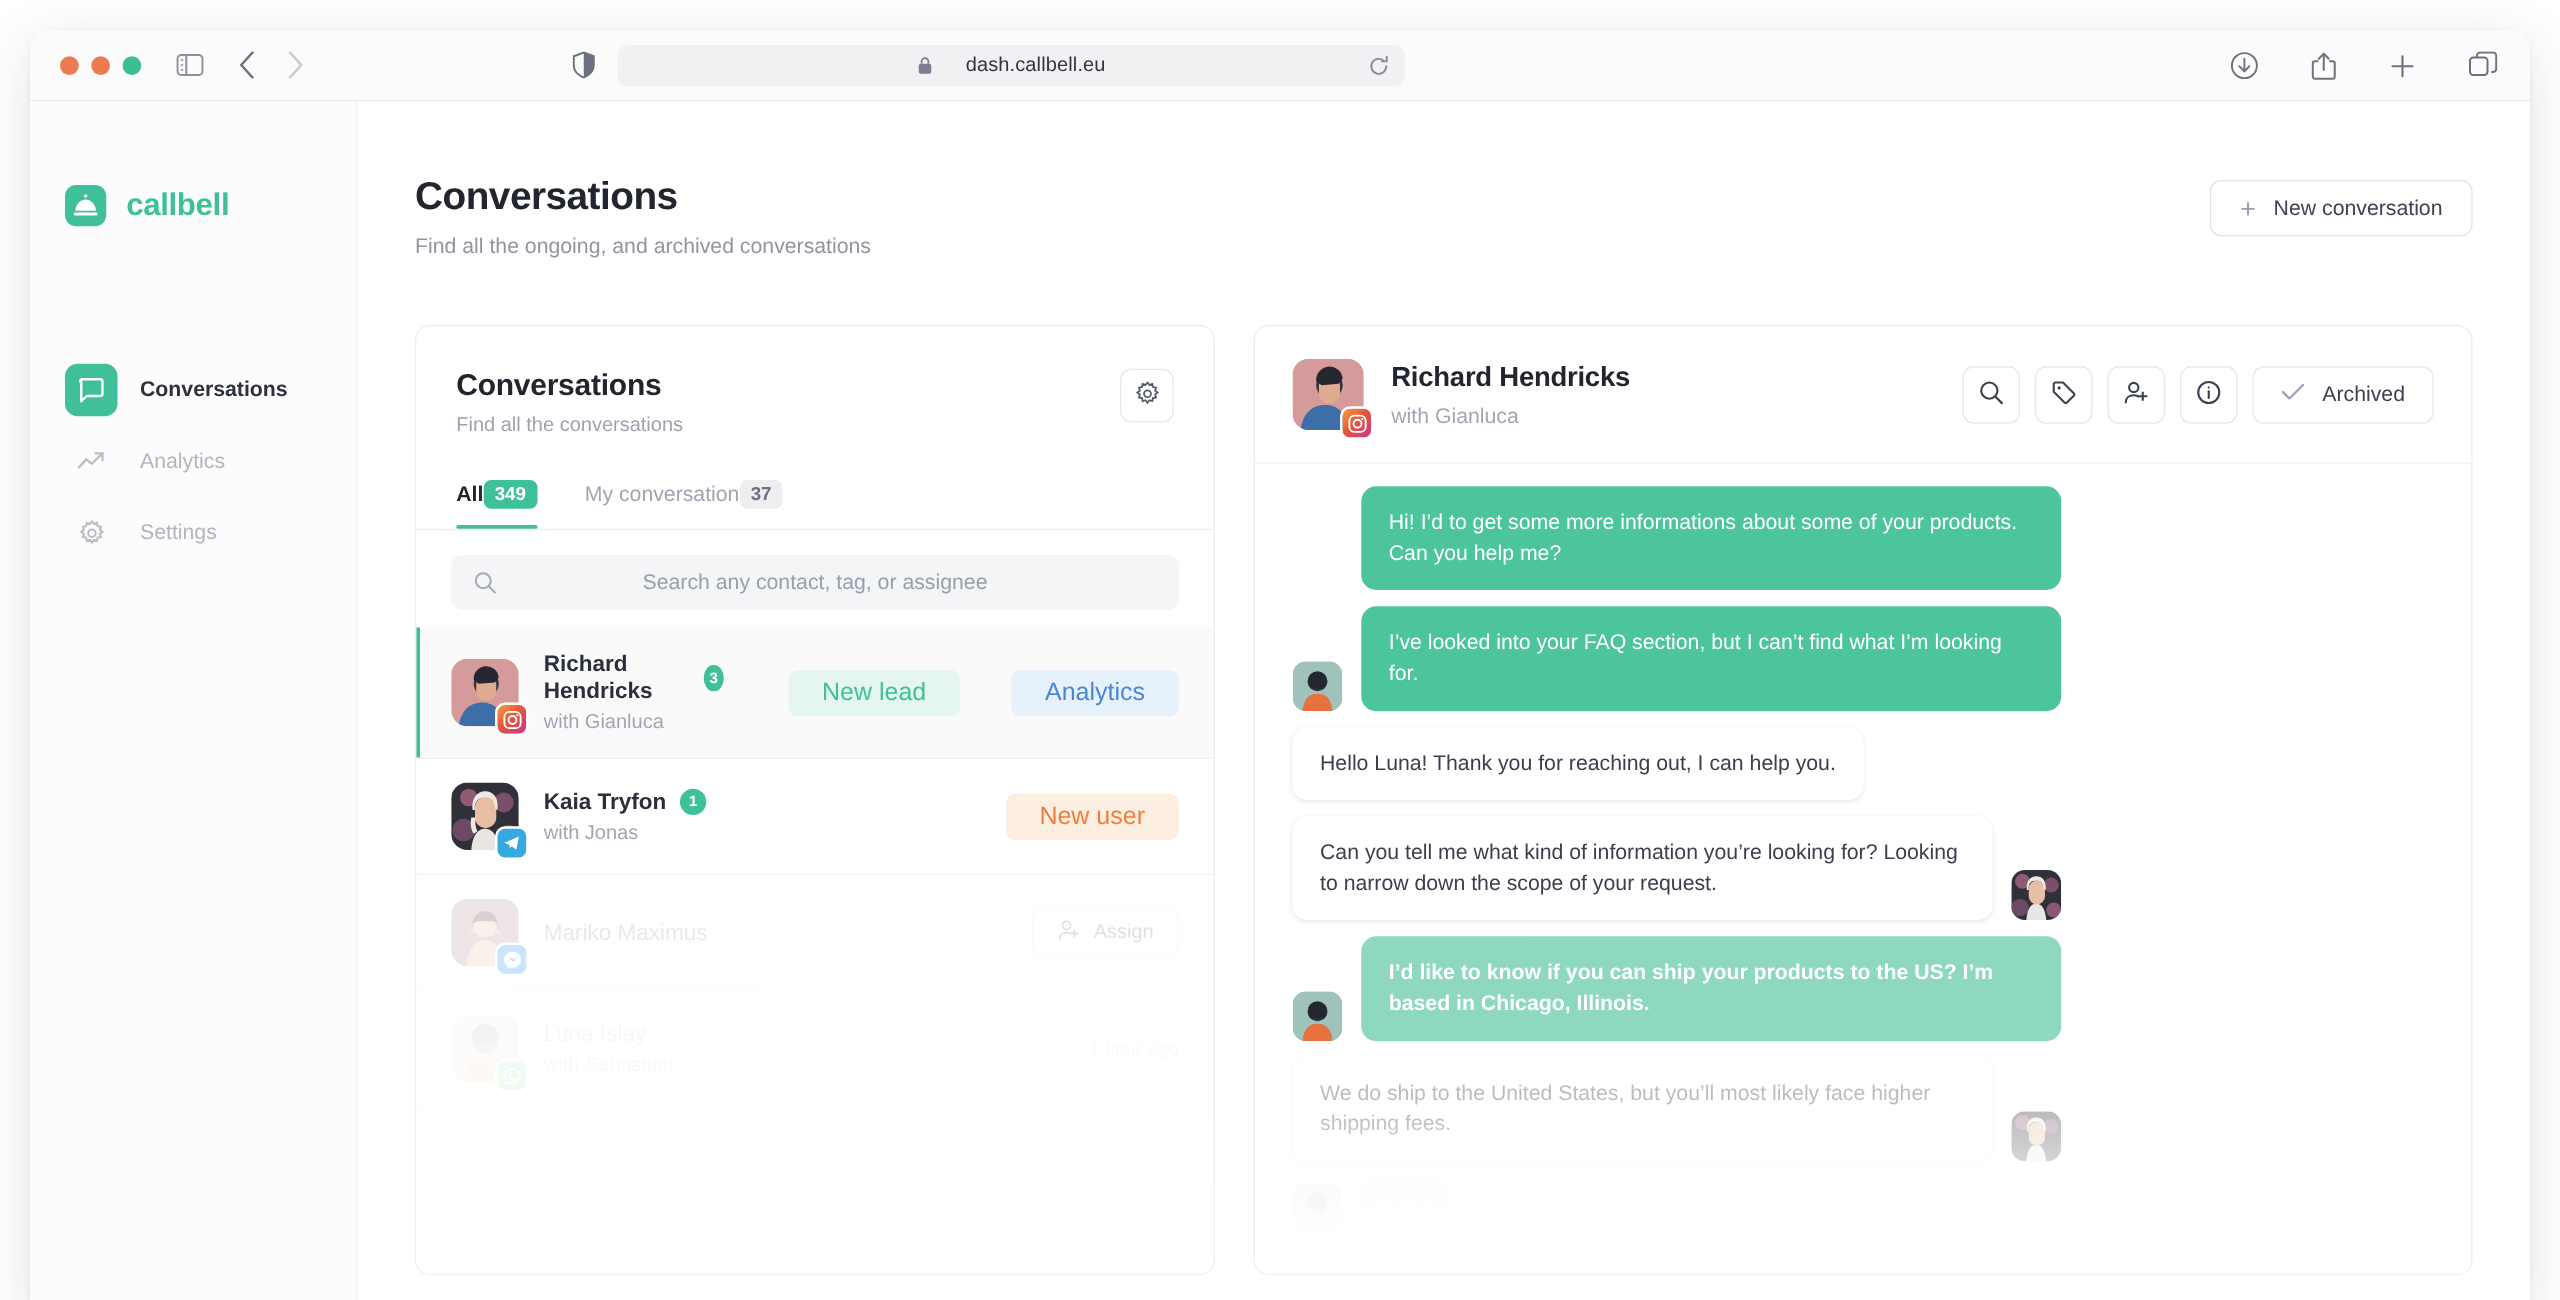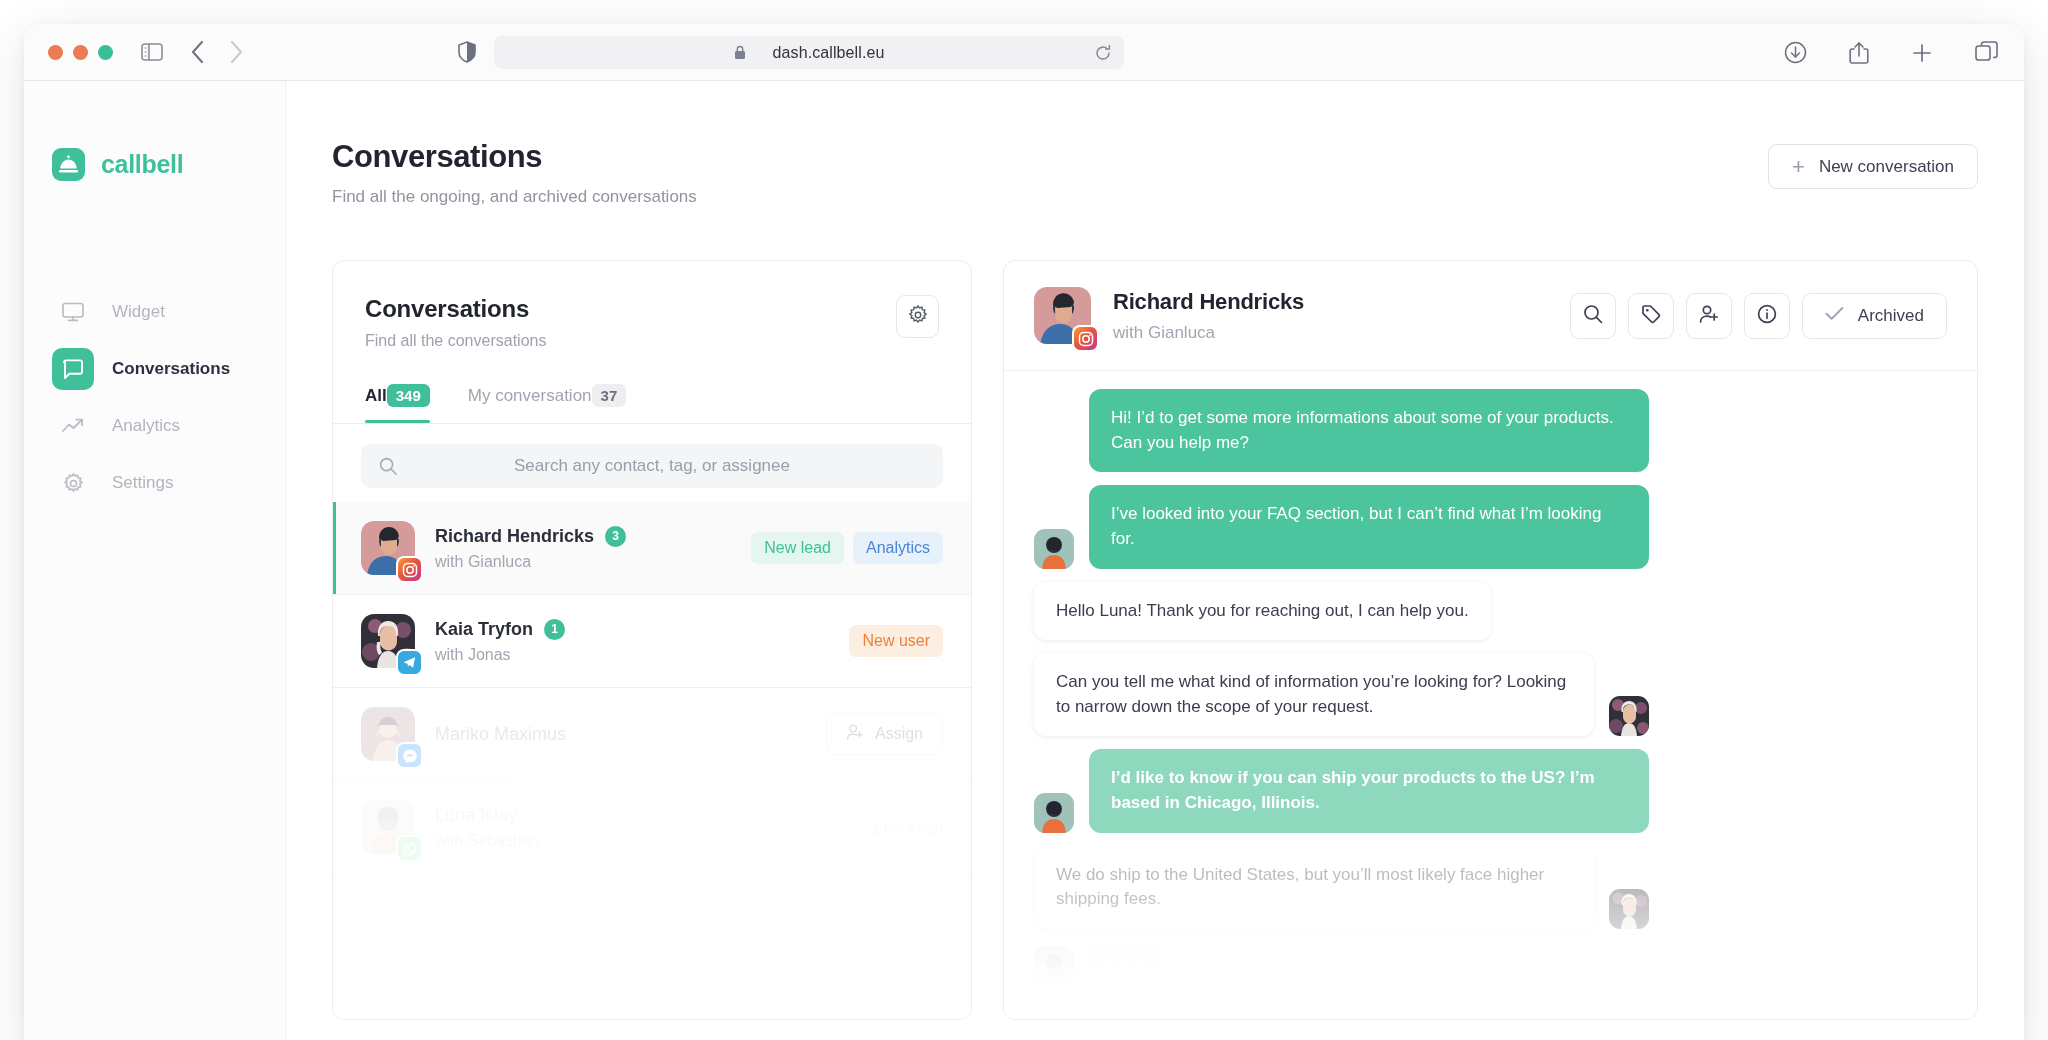--- a/index.html
+++ b/index.html
@@ -162,21 +162,21 @@
   .conv-info { flex: 1; min-width: 0; }
   .conv-name-row { display: flex; align-items: center; gap: 11px; }
   .conv-name { font-size: 18px; font-weight: 700; color: #2b2e3b; }
   .conv-name.muted { font-weight: 400; color: #9a9dab; }
   .count-badge {
     width: 21px; height: 21px; border-radius: 50%; background: #3fc09a; color: #fff;
     font-size: 12px; font-weight: 700; display: flex; align-items: center; justify-content: center;
   }
   .conv-with { font-size: 16px; color: #a3a6b2; margin-top: 6px; }
   .conv-tags { display: flex; align-items: center; gap: 9px; }
-  .tag { font-size: 16px; border-radius: 7px; padding: 7px 13px; white-space: nowrap; }
+  .tag { font-size: 20px; border-radius: 7px; padding: 7px 27px; white-space: nowrap; margin-left: 32px; }
   .tag.green { background: #e4f6ef; color: #3fc09a; }
   .tag.blue { background: #e7f1fb; color: #4a86d6; }
   .tag.orange { background: #fdeee2; color: #ee8039; }
   .assign-btn {
     display: flex; align-items: center; gap: 11px;
     height: 42px; padding: 0 19px; border: 1px solid #e6e7eb; border-radius: 9px;
     background: #fff; font-size: 16px; color: #6d7180; cursor: pointer;
   }
   .time-ago { font-size: 15px; color: #b6b9c3; }
   .row-fade-1 { opacity: 0.22; }
@@ -335,30 +335,20 @@
             <svg width="21" height="19" viewBox="0 0 21 19" fill="#fff">
               <path d="M10.5 3.2 a1.4 1.4 0 1 1 0 -2.8 a1.4 1.4 0 0 1 0 2.8 Z"></path>
               <path d="M2.3 13.6 c0 -4.6 3.7 -9 8.2 -9 s8.2 4.4 8.2 9 Z"></path>
               <rect x="1" y="15" width="19" height="2.4" rx="1.2"></rect>
             </svg>
           </span>
           <span class="brand-name">callbell</span>
         </div>
 
         <nav class="nav">
-          <div class="nav-item">
-            <span class="nav-ico">
-              <svg width="22" height="20" viewBox="0 0 22 20" fill="none" stroke="currentColor" stroke-width="1.7" stroke-linecap="round" stroke-linejoin="round">
-                <rect x="1" y="1.5" width="20" height="13.5" rx="2.2"></rect>
-                  <line x1="11" y1="15" x2="11" y2="18.3"></line>
-                  <line x1="6.6" y1="18.3" x2="15.4" y2="18.3"></line>
-              </svg>
-            </span>
-            <span class="nav-label">Widget</span>
-          </div>
 
           <div class="nav-item active">
             <span class="nav-ico">
               <svg width="22" height="21" viewBox="0 0 22 21" fill="none" stroke="currentColor" stroke-width="1.9" stroke-linecap="round" stroke-linejoin="round">
                 <path d="M2 3.2 a1.8 1.8 0 0 1 1.8 -1.8 H18.2 A1.8 1.8 0 0 1 20 3.2 V13 a1.8 1.8 0 0 1 -1.8 1.8 H7.4 L3 19 V3.2 Z"></path>
               </svg>
             </span>
             <span class="nav-label">Conversations</span>
           </div>
 

